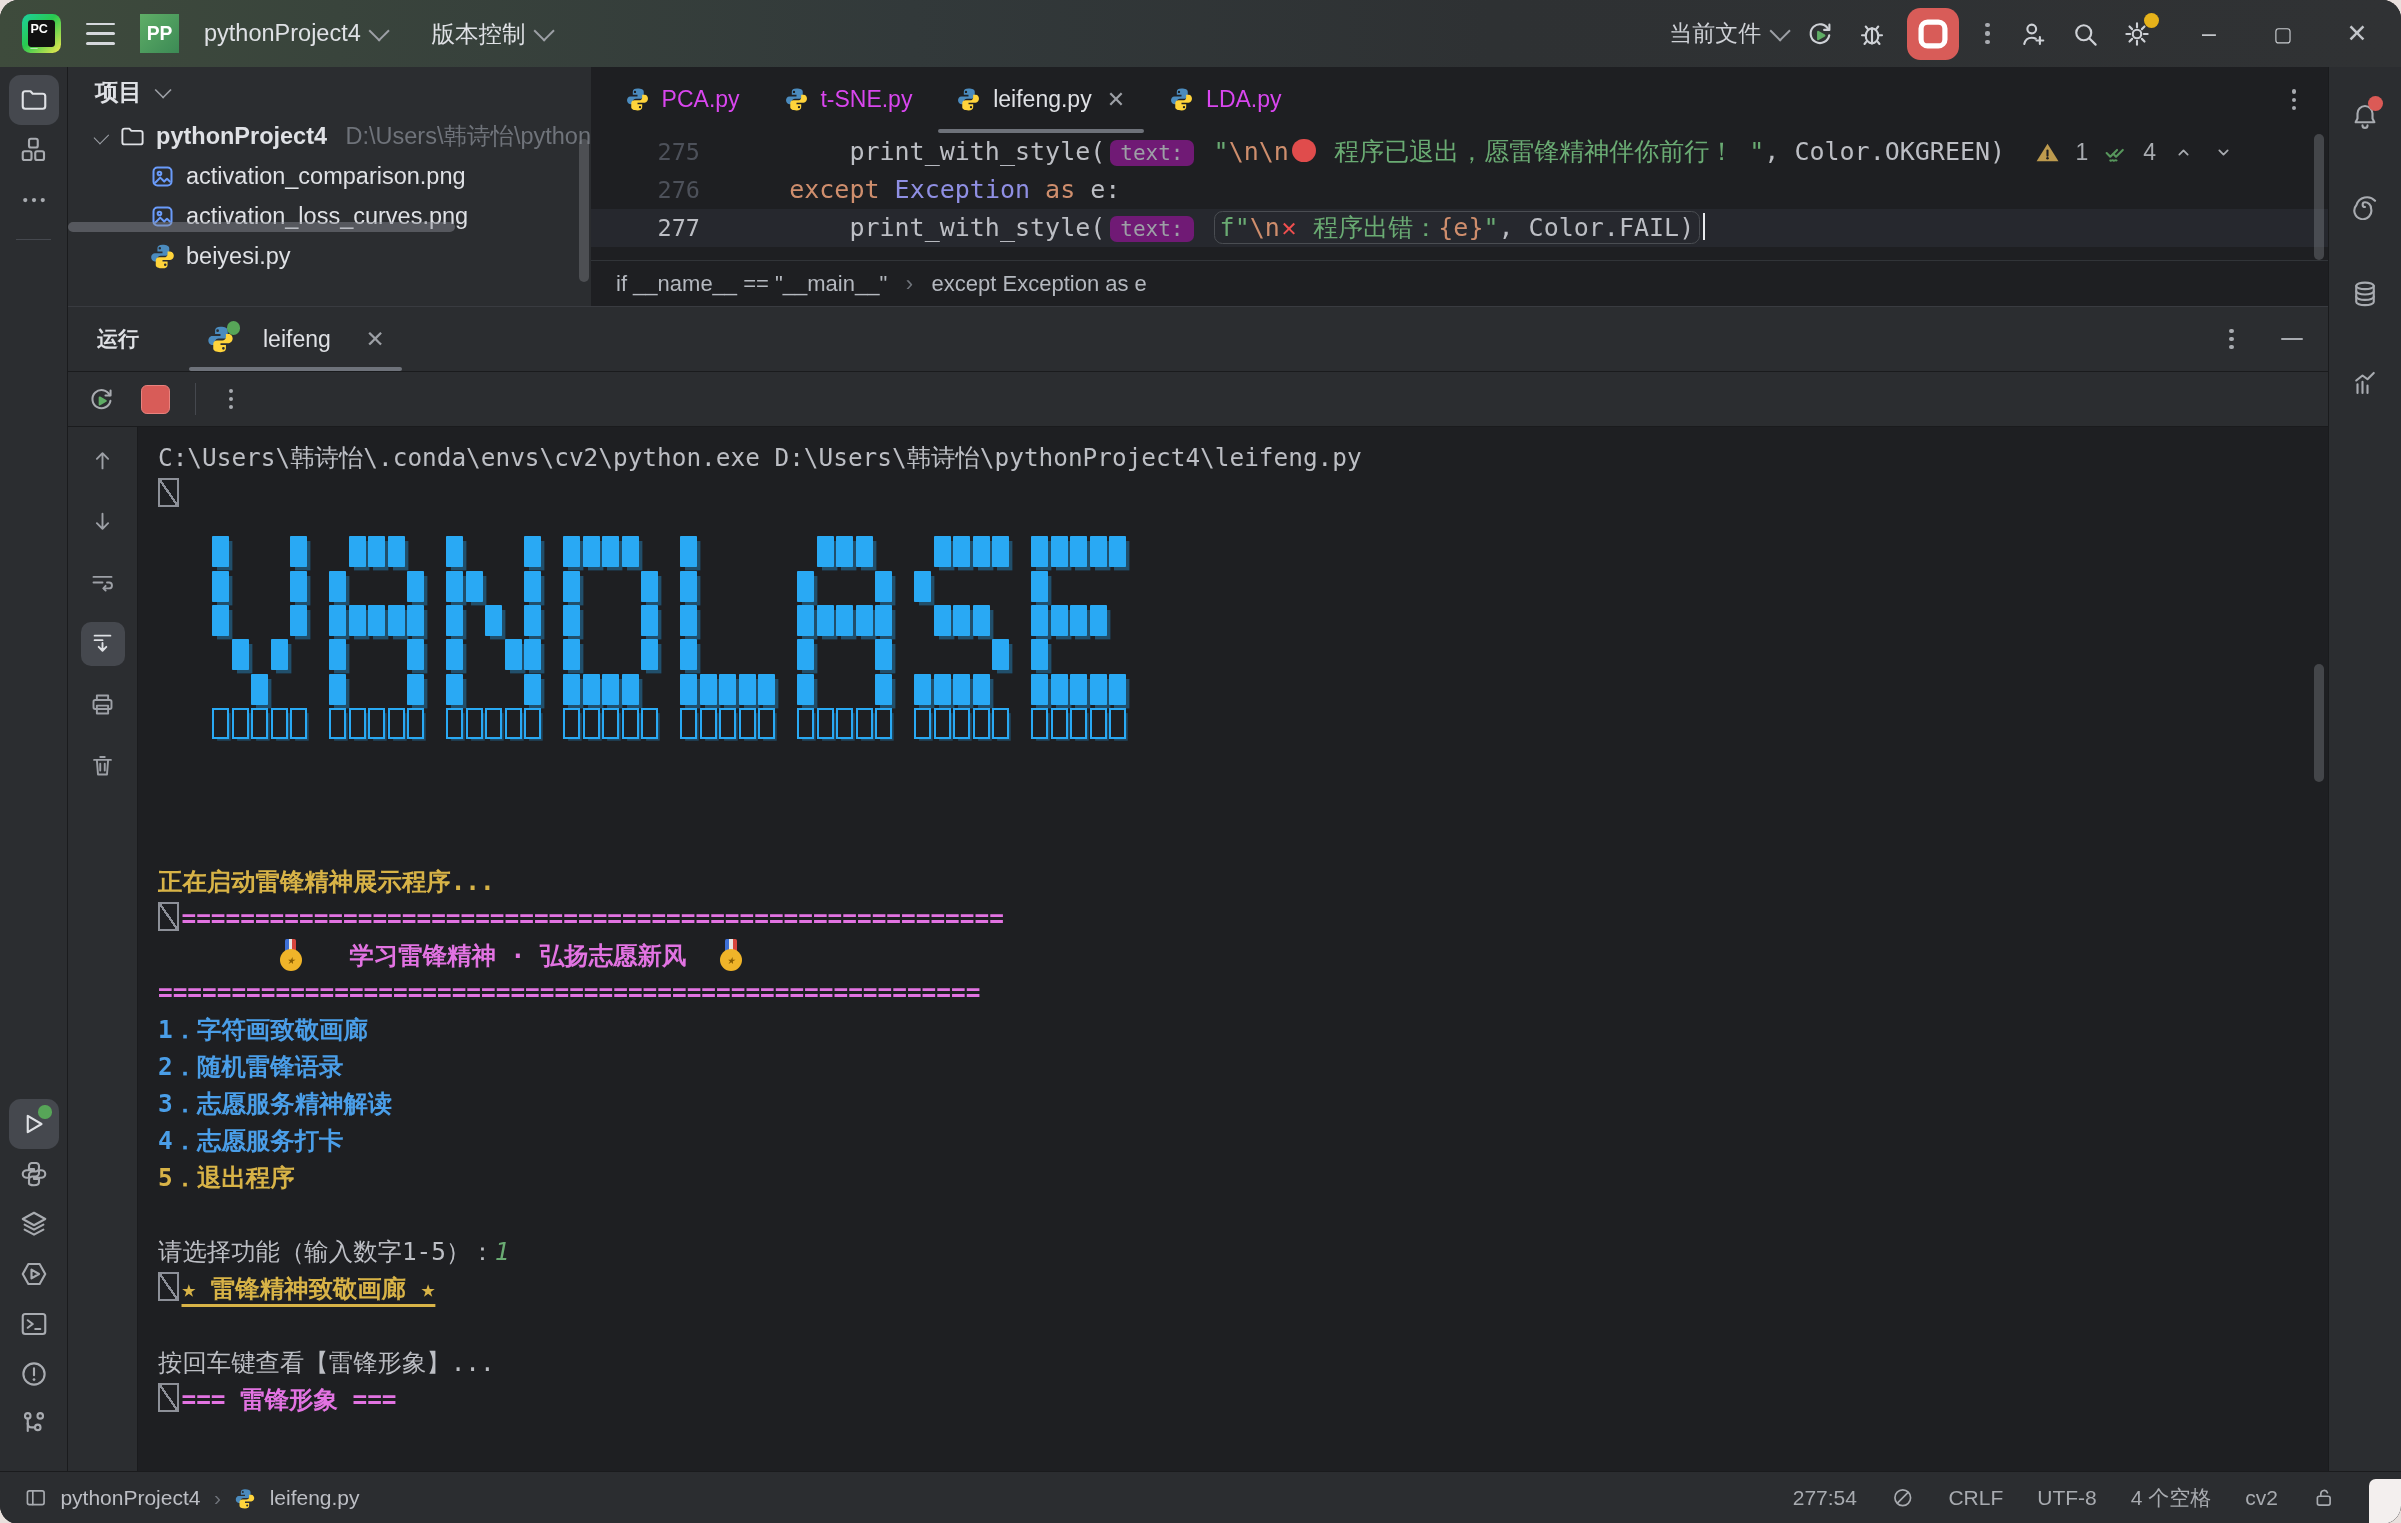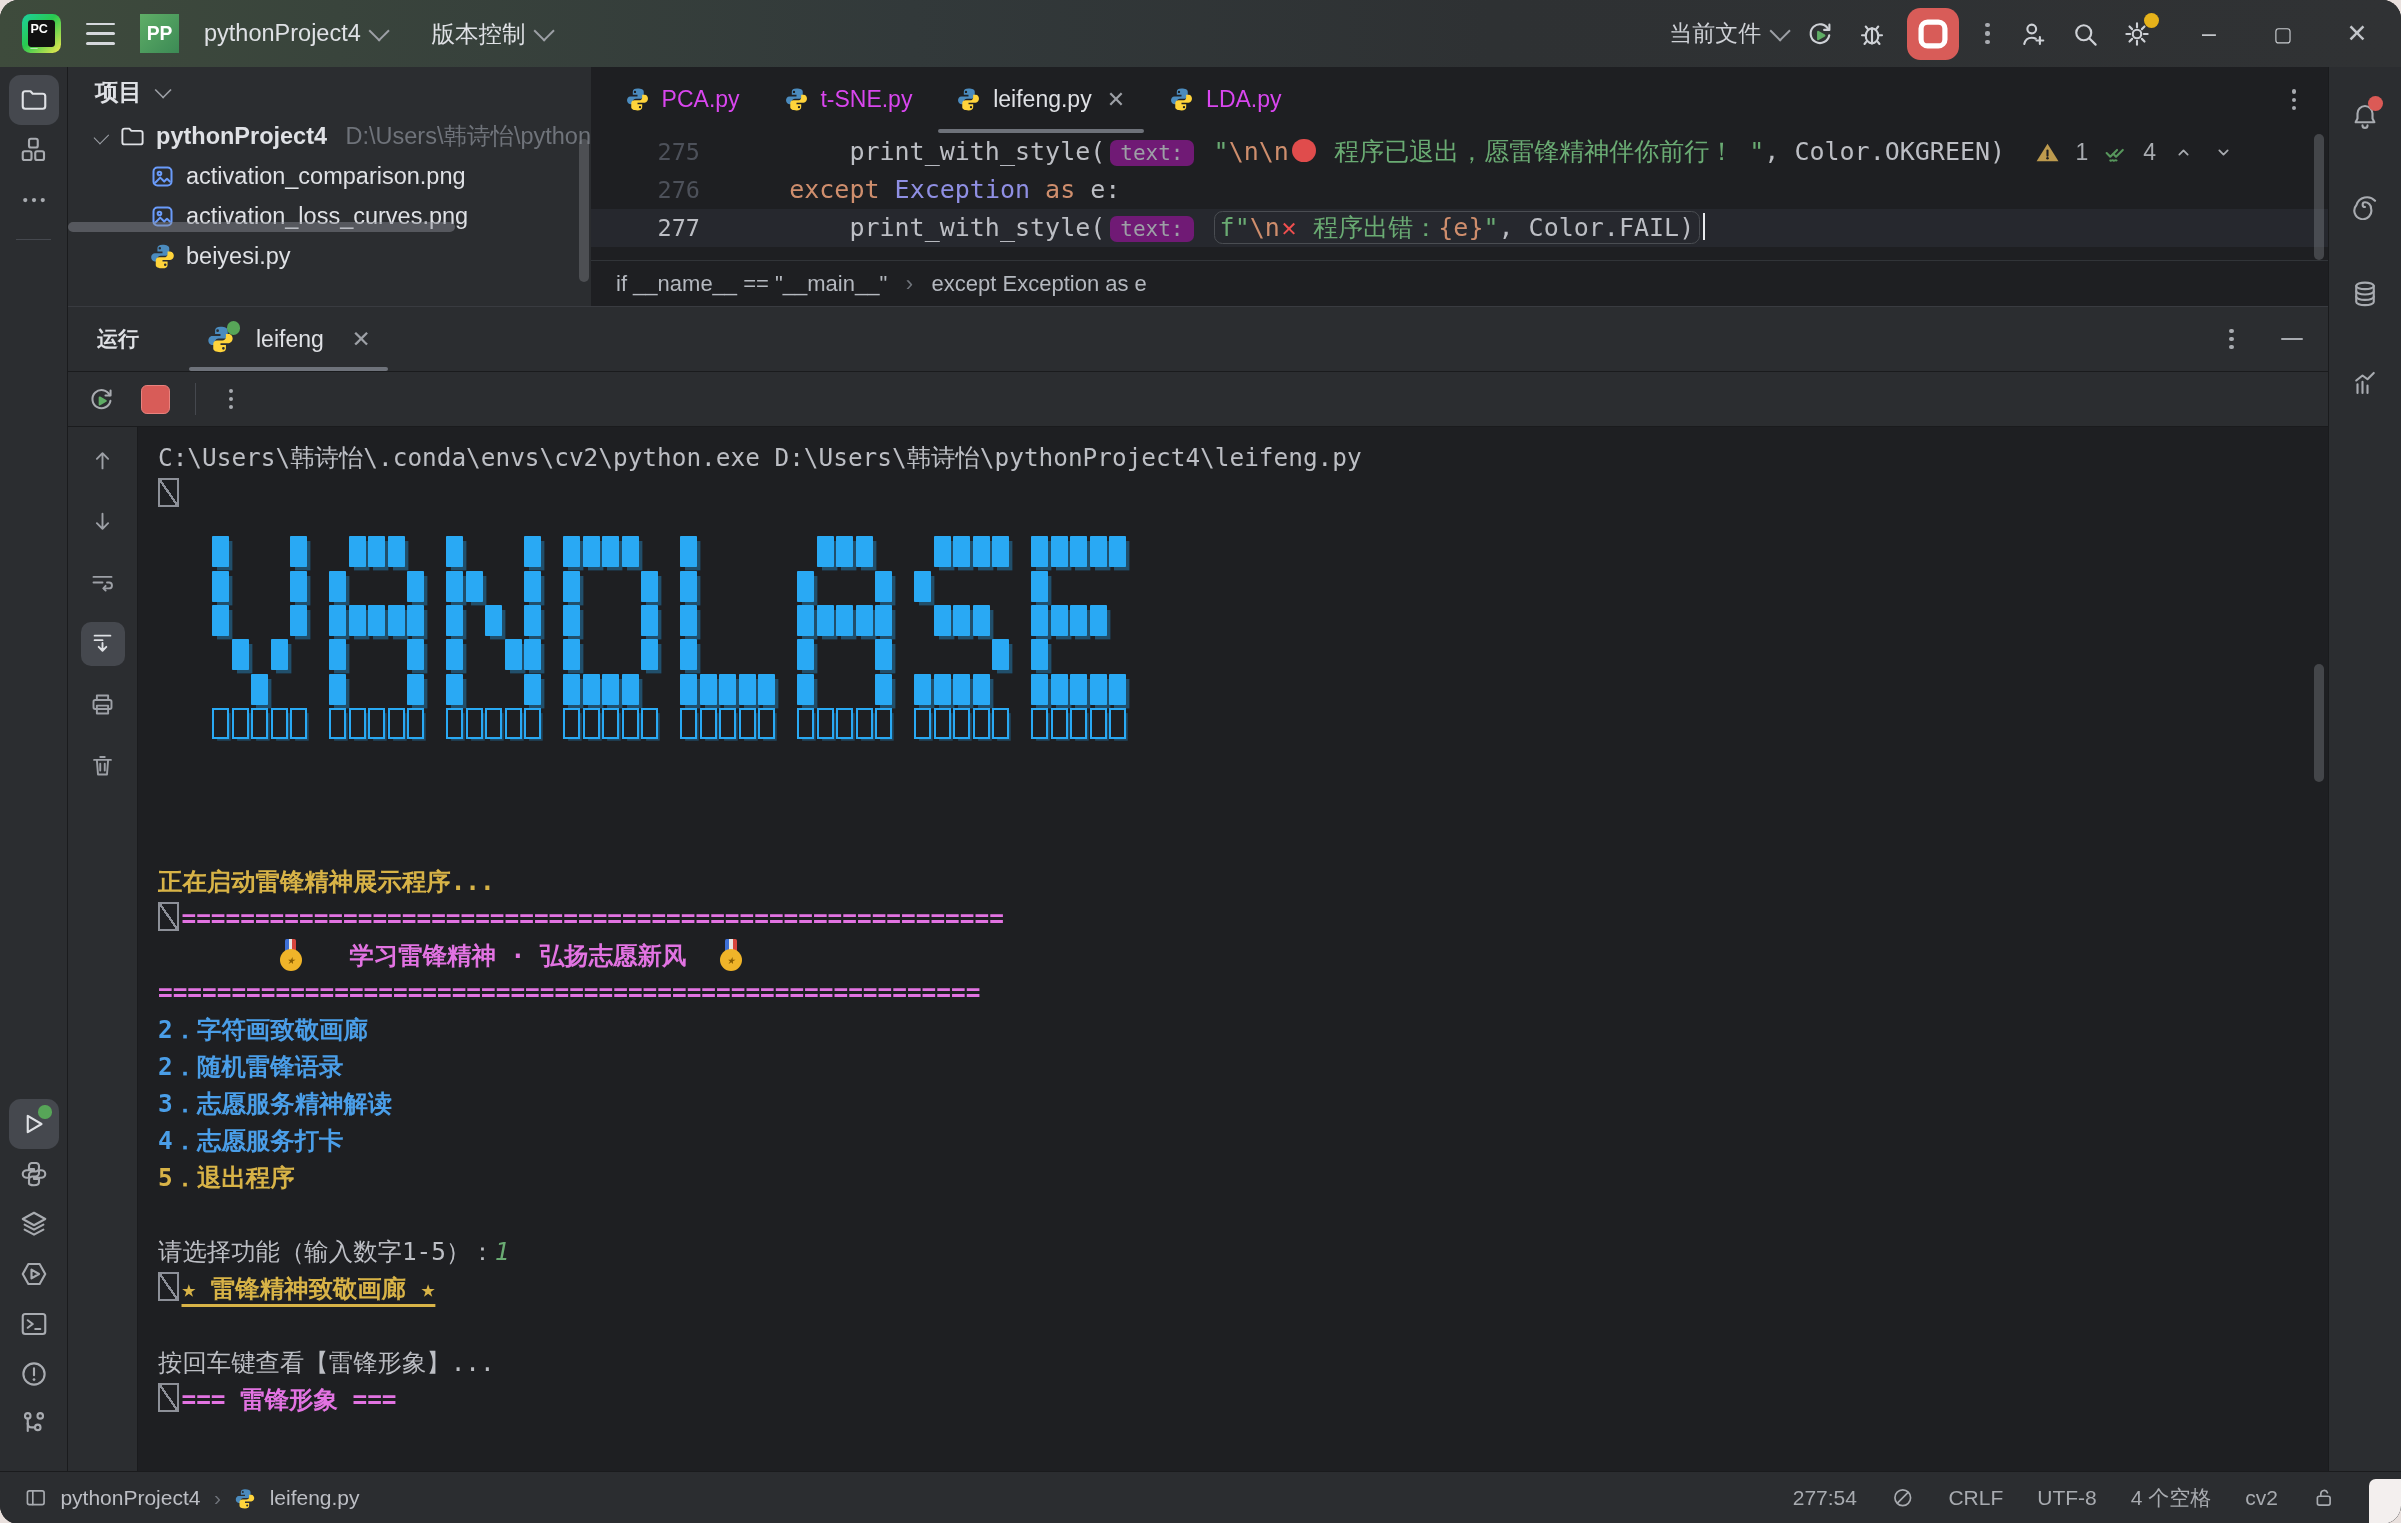--- a/index.html
+++ b/index.html
@@ -76,21 +76,21 @@
   .inspect{position:absolute;top:6.7px;right:92px;display:flex;align-items:center;gap:15px;color:#a8abb0;font-size:23px;font-family:"Liberation Sans",sans-serif;}
   .inspect svg{width:25px;height:25px;}
   .vscroll-code{position:absolute;right:4.2px;top:1.7px;width:10px;height:126px;background:rgba(140,143,150,.35);border-radius:5px;}
   .crumbs{height:45px;border-top:0.8px solid #313438;display:flex;align-items:center;gap:18.5px;padding-left:25px;color:#b4b8bf;font-size:22px;}
   .crumbs .sep{color:#6f737a;}
 
   
   .runpanel{flex:1;border-top:0.8px solid #393b40;display:flex;flex-direction:column;min-height:0;}
   .run-head{height:64px;background:#2b2d30;display:flex;align-items:center;padding:0 25px 0 29px;border-bottom:0.8px solid #1a1b1d;}
   .run-title{color:#dfe1e5;font-size:21px;font-weight:bold;margin-right:50px;}
-  .run-tab{display:flex;align-items:center;gap:21px;color:#dfe1e5;font-size:23px;position:relative;height:100%;padding:0 17px;}
+  .run-tab{display:flex;align-items:center;gap:28px;color:#dfe1e5;font-size:23px;position:relative;height:100%;padding:0 17px;}
   .run-tab::after{content:"";position:absolute;left:0;right:0;bottom:0;height:4.2px;background:#6e727a;border-radius:2.5px;}
   .run-tab .pyico{position:relative;width:29px;height:29px;}
   .run-tab .pyico svg{width:29px;height:29px;}
   .run-tab .pyico i{position:absolute;top:-3.4px;right:-5px;width:13.4px;height:13.4px;border-radius:50%;background:#57a558;}
   .run-tab .close{color:#9da0a6;margin-left:6.7px;}
   .rh-right{margin-left:auto;display:flex;gap:39px;color:#a8abb0;align-items:center;}
   .run-toolbar{height:54px;background:#2b2d30;display:flex;align-items:center;gap:25px;padding-left:18.5px;border-bottom:0.8px solid #1a1b1d;}
   .run-toolbar svg{width:29px;height:29px;}
   .rstop{width:27px;height:27px;border-radius:5.9px;background:#d85c58;border:1.7px solid #e8827e;}
   .vsep{width:1.3px;height:32px;background:#45484e;}
@@ -779,21 +779,21 @@
                 <i class="o"></i>
                 <i class="o"></i>
                 <i class="o"></i>
                 <i class="o"></i>
                 <i class="o"></i>
               </div>
               <div class="cline"><span class="c-yellow">正在启动雷锋精神展示程序...</span></div>
               <div class="cline"><span class="escbox"></span><span class="c-magenta">========================================================</span></div>
               <div class="cline"><span class="c-plain">        </span><span class="medal"><i class="rib"></i><i class="coin">★</i></span><span class="c-plain">   </span><span class="c-magenta">学习雷锋精神 · 弘扬志愿新风</span><span class="c-plain">  </span><span class="medal"><i class="rib"></i><i class="coin">★</i></span></div>
               <div class="cline"><span class="c-magenta">========================================================</span></div>
-              <div class="cline"><span class="c-blue">2．字符画致敬画廊</span></div>
+              <div class="cline"><span class="c-blue">1．字符画致敬画廊</span></div>
               <div class="cline"><span class="c-blue">2．随机雷锋语录</span></div>
               <div class="cline"><span class="c-blue">3．志愿服务精神解读</span></div>
               <div class="cline"><span class="c-blue">4．志愿服务打卡</span></div>
               <div class="cline"><span class="c-yellow">5．退出程序</span></div>
               <div class="cline"></div>
               <div class="cline"><span class="c-plain">请选择功能（输入数字1-5）：</span><span class="c-green">1</span></div>
               <div class="cline"><span class="escbox"></span><span class="c-yellow c-u">★ 雷锋精神致敬画廊 ★</span></div>
               <div class="cline"></div>
               <div class="cline"><span class="c-plain">按回车键查看【雷锋形象】...</span></div>
               <div class="cline"><span class="escbox"></span><span class="c-magenta">=== 雷锋形象 ===</span></div>

